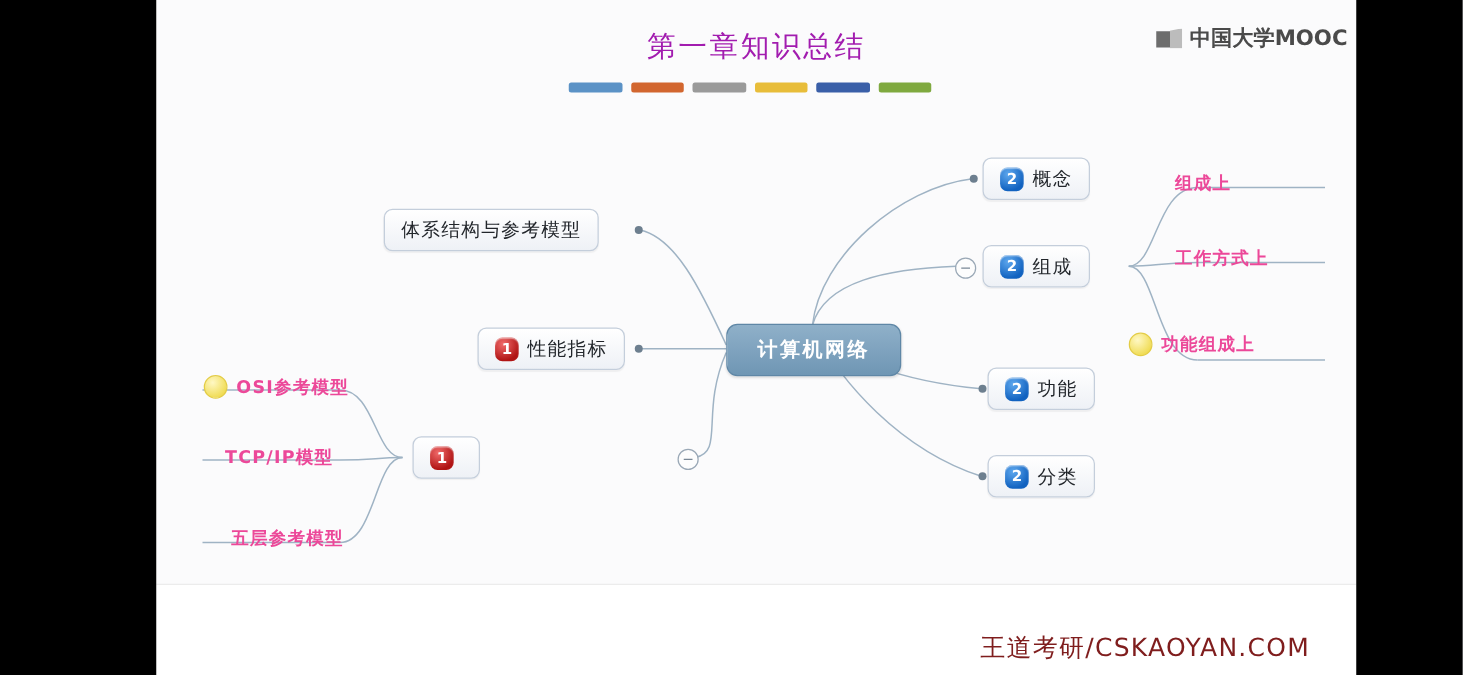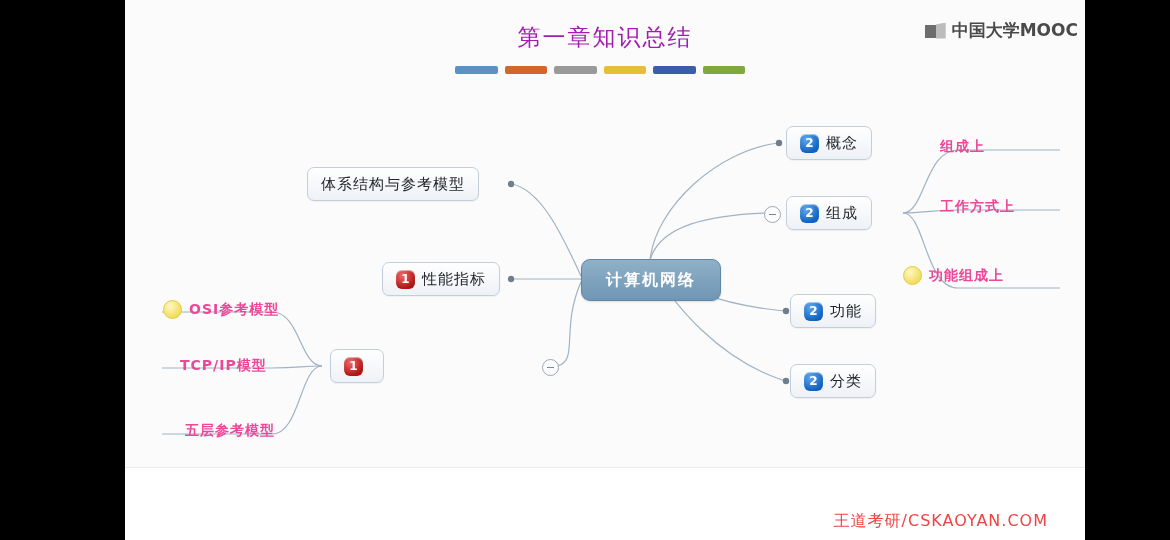--- a/index.html
+++ b/index.html
@@ -44,21 +44,21 @@
 
   .leaf{position:absolute;display:flex;align-items:center;white-space:nowrap;}
   .leaf .lbl{font-size:14px;color:#ec4899;font-weight:700;letter-spacing:1px;}
   .dotico{width:17px;height:17px;border-radius:50%;margin-right:7px;flex:none;
     background:radial-gradient(circle at 36% 30%,#fff8c4,#f0dc55 75%);border:1px solid #e3cc45;}
 
   .collapse{position:absolute;width:15px;height:15px;border-radius:50%;border:1px solid #9aa8b6;
     background:#fdfdfd;display:flex;align-items:center;justify-content:center;}
   .collapse:before{content:"";width:7px;height:1px;background:#7a8896;}
 
-  #watermark{position:absolute;right:122px;bottom:8px;font-size:16px;color:#ef4444;letter-spacing:1px;}
+  #watermark{position:absolute;right:122px;bottom:8px;font-size:20px;color:#7f1d1d;letter-spacing:1px;}
 </style>
 </head>
 <body>
 
 <div id="stage">
 
   <div id="panel"></div>
 
   <div id="title">
     <span class="t">第一章知识总结</span>

